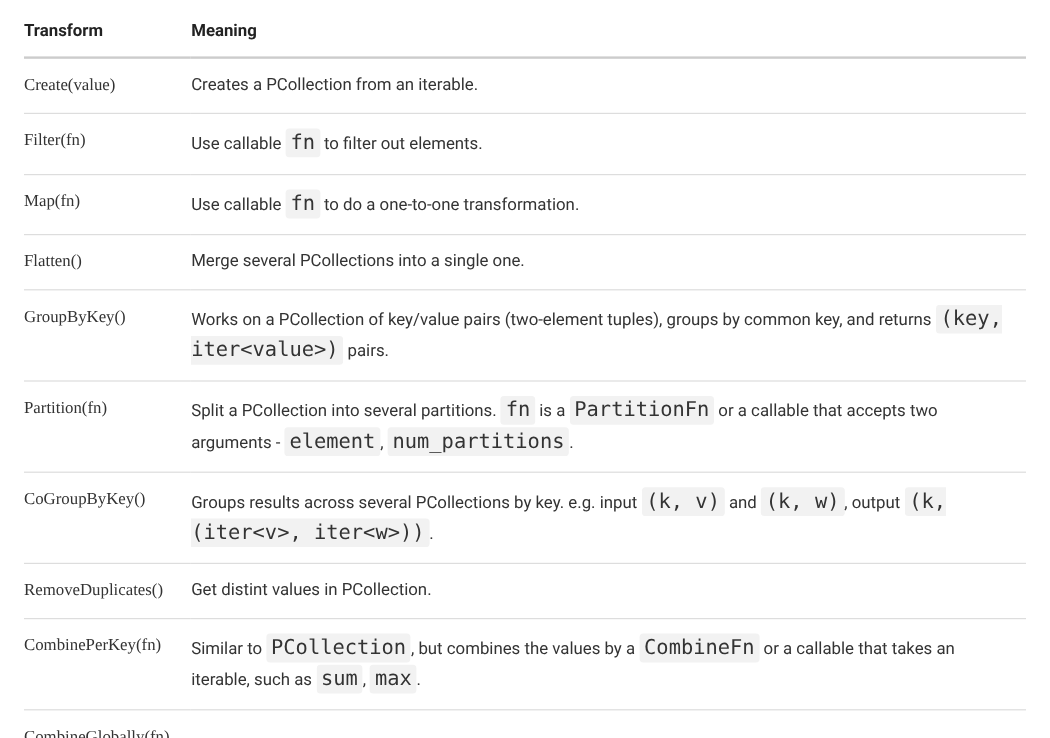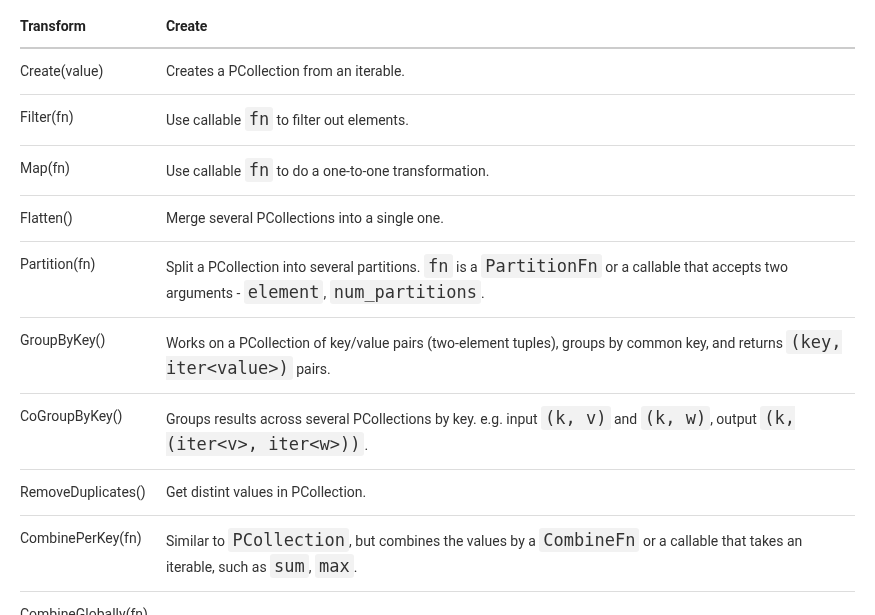--- a/index.html
+++ b/index.html
@@ -32,64 +32,65 @@
   tbody tr:last-child {
     border-bottom: none;
   }
   td {
     padding: 12px 10px 12px 0;
     vertical-align: top;
   }
   td.tcol {
     white-space: nowrap;
     padding-right: 18px;
+    font-family: Liberation Serif, serif;
   }
   code {
     font-family: ui-monospace, SFMono-Regular, Menlo, Consolas, monospace;
     background: #f2f2f2;
     padding: 2px 4px;
     border-radius: 3px;
     font-size: 17px;
     color: #333;
   }
 </style>
 </head>
 <body>
 
 <table>
   <thead>
     <tr>
       <th>Transform</th>
-      <th>Create</th>
+      <th>Meaning</th>
     </tr>
   </thead>
   <tbody id="tbody">
       <tr>
         <td class="tcol">Create(value)</td>
         <td><span>Creates a PCollection from an iterable.</span></td>
       </tr>
       <tr>
         <td class="tcol">Filter(fn)</td>
         <td><span>Use callable </span><code>fn</code><span> to filter out elements.</span></td>
       </tr>
       <tr>
         <td class="tcol">Map(fn)</td>
         <td><span>Use callable </span><code>fn</code><span> to do a one-to-one transformation.</span></td>
       </tr>
       <tr>
         <td class="tcol">Flatten()</td>
         <td><span>Merge several PCollections into a single one.</span></td>
       </tr>
       <tr>
+        <td class="tcol">GroupByKey()</td>
+        <td><span>Works on a PCollection of key/value pairs (two-element tuples), groups by common key, and returns </span><code>(key, iter&lt;value&gt;)</code><span> pairs.</span></td>
+      </tr>
+      <tr>
         <td class="tcol">Partition(fn)</td>
         <td><span>Split a PCollection into several partitions. </span><code>fn</code><span> is a </span><code>PartitionFn</code><span> or a callable that accepts two arguments - </span><code>element</code><span>, </span><code>num_partitions</code><span>.</span></td>
-      </tr>
-      <tr>
-        <td class="tcol">GroupByKey()</td>
-        <td><span>Works on a PCollection of key/value pairs (two-element tuples), groups by common key, and returns </span><code>(key, iter&lt;value&gt;)</code><span> pairs.</span></td>
       </tr>
       <tr>
         <td class="tcol">CoGroupByKey()</td>
         <td><span>Groups results across several PCollections by key. e.g. input </span><code>(k, v)</code><span> and </span><code>(k, w)</code><span>, output </span><code>(k, (iter&lt;v&gt;, iter&lt;w&gt;))</code><span>.</span></td>
       </tr>
       <tr>
         <td class="tcol">RemoveDuplicates()</td>
         <td><span>Get distint values in PCollection.</span></td>
       </tr>
       <tr>

